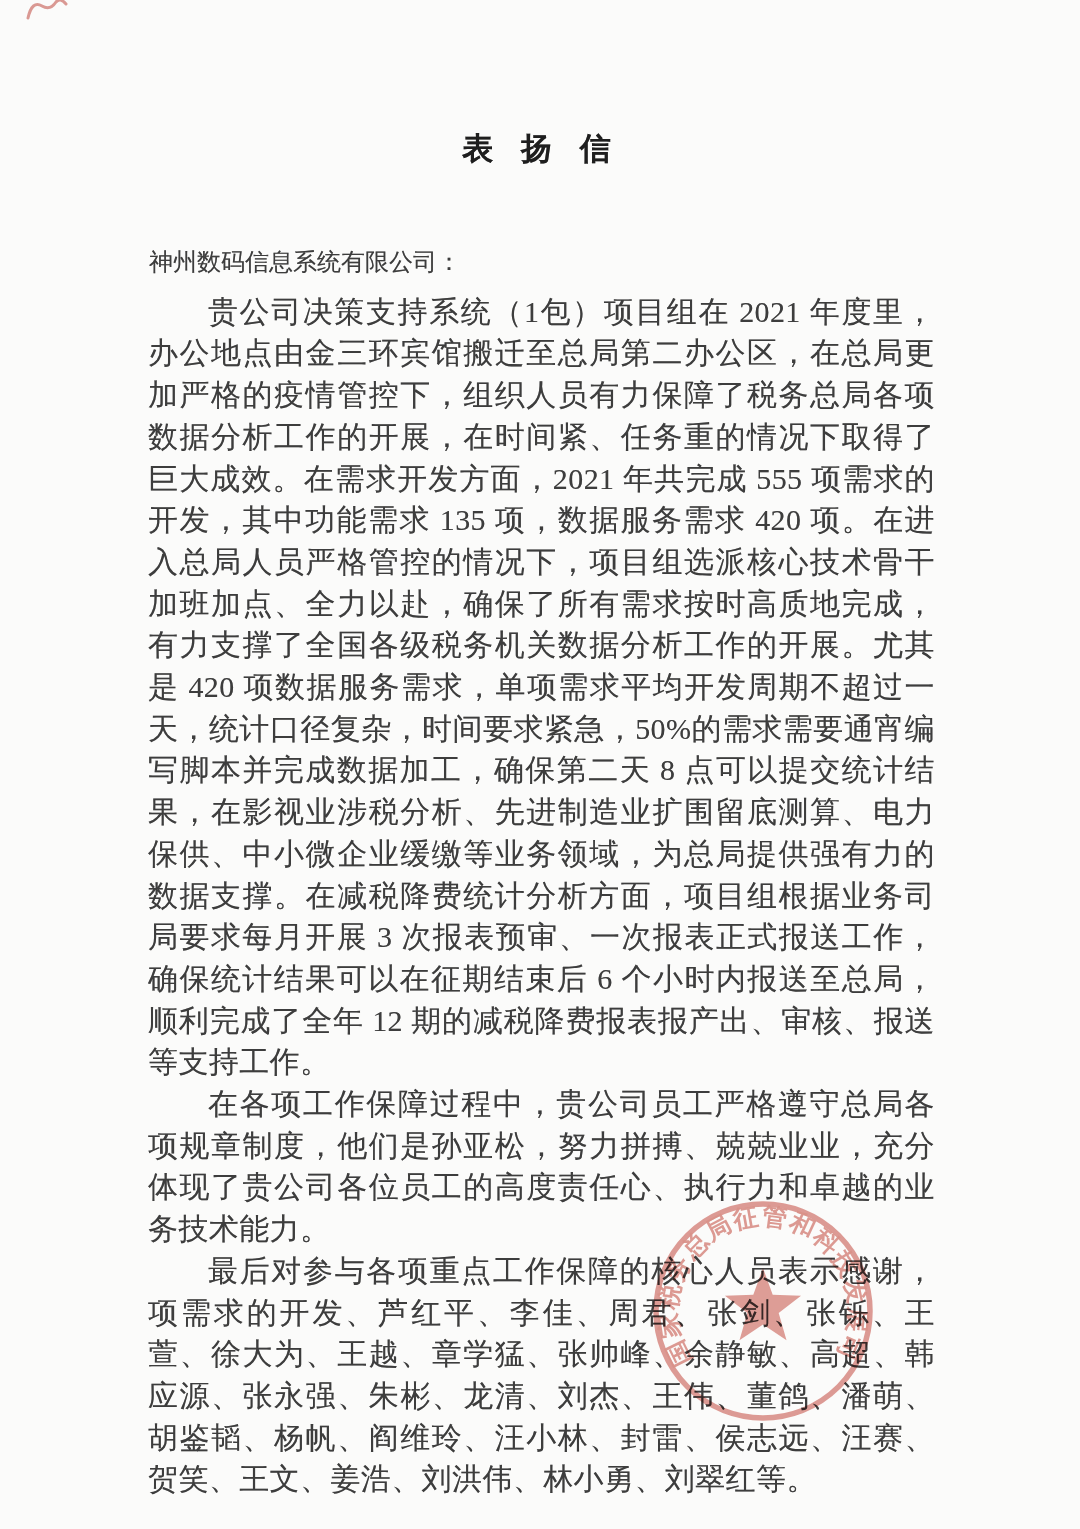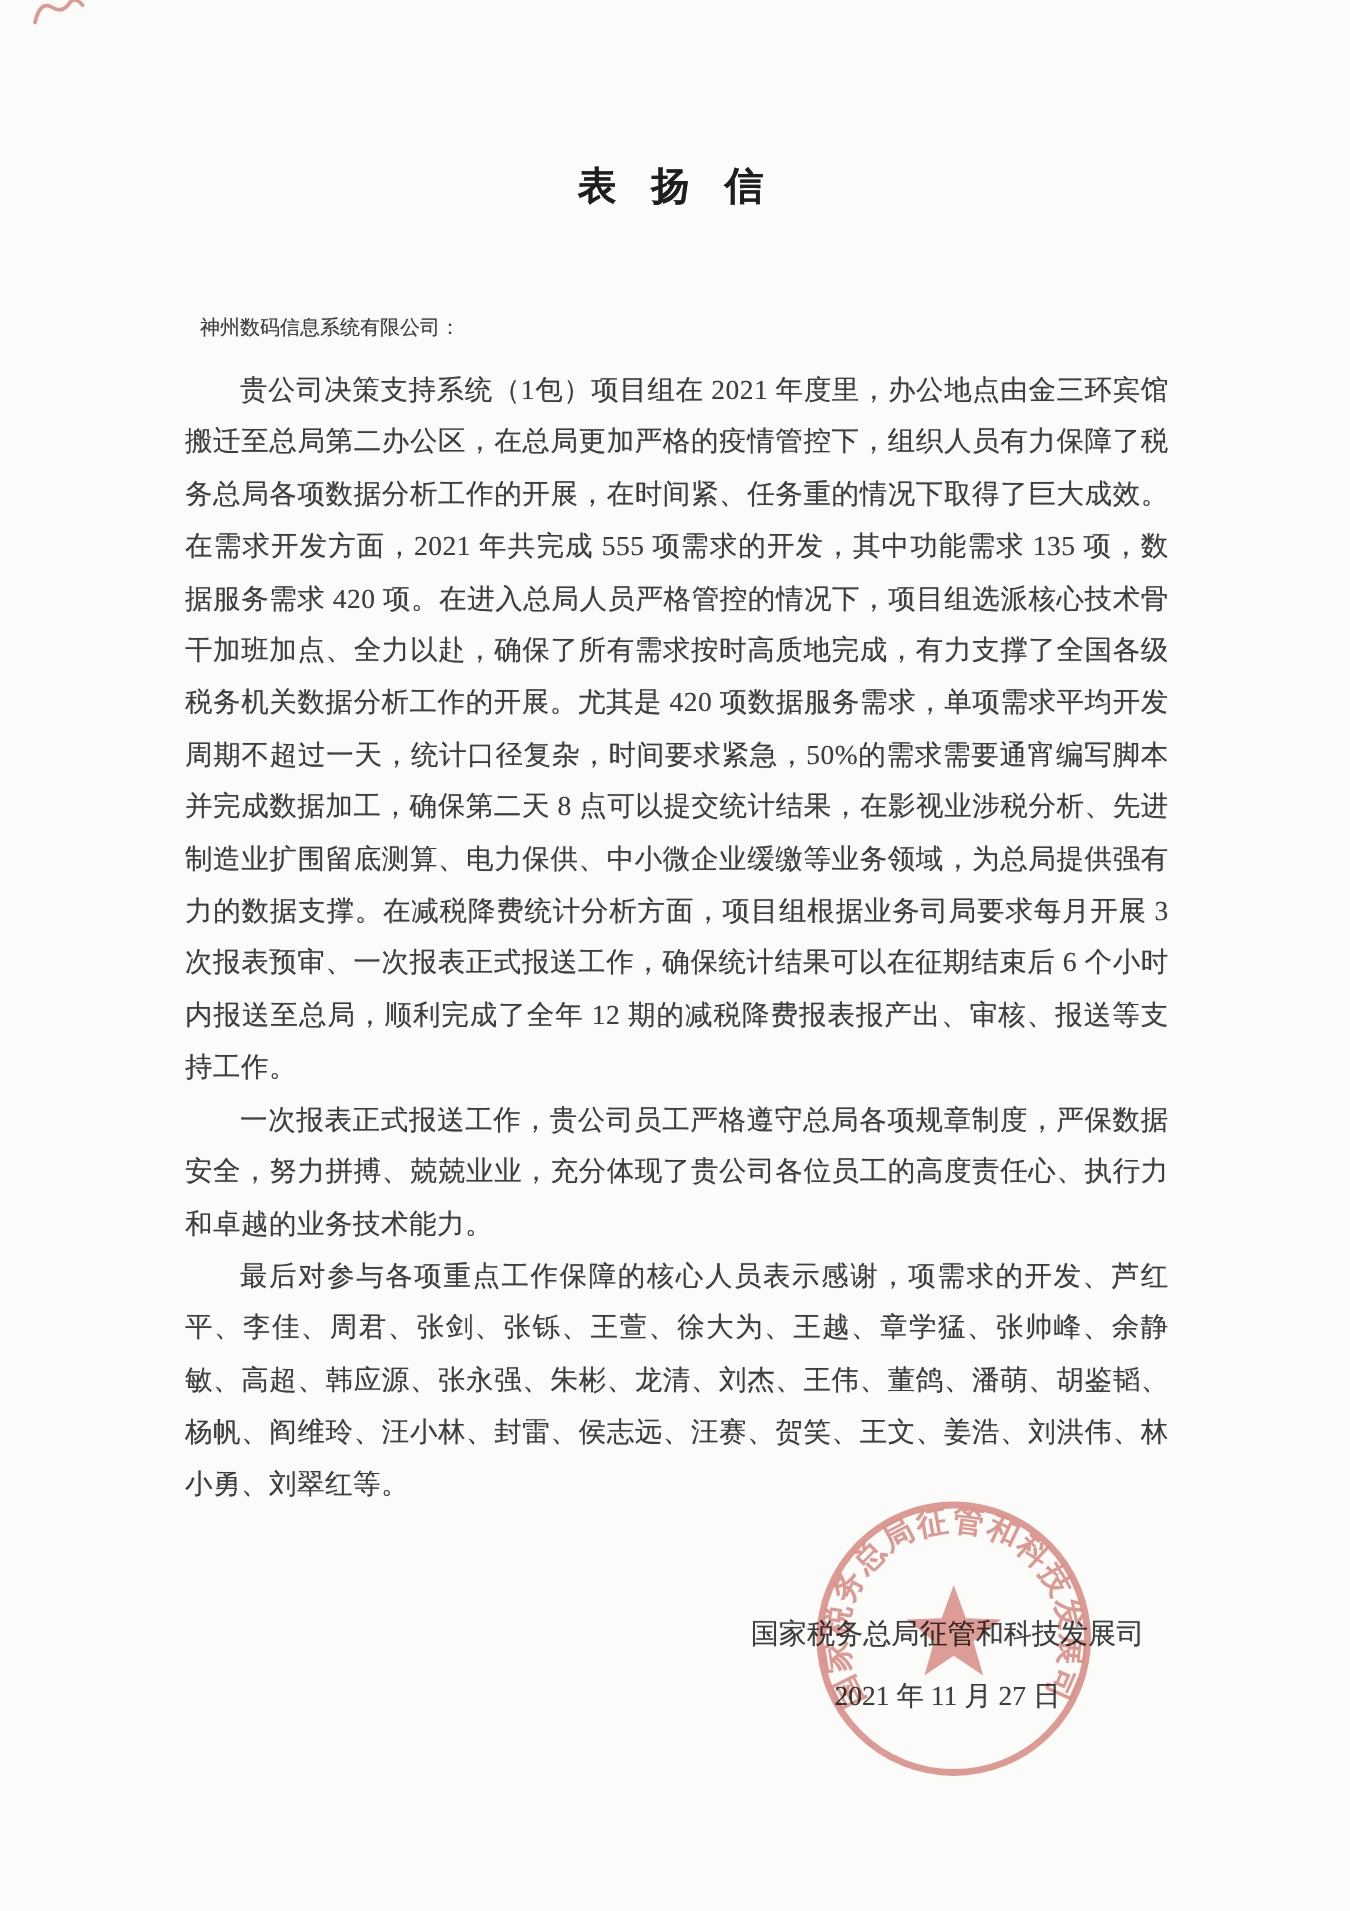--- a/index.html
+++ b/index.html
@@ -23,28 +23,28 @@
   .title {
     margin: 0;
     text-align: center;
     font-size: 31px;
     font-weight: bold;
     color: #1e1e1e;
     letter-spacing: 10px;
     text-shadow: 0 0 0.5px rgba(0,0,0,.55);
   }
   .salutation {
-    margin: 72px 0 0 12px;
-    font-size: 16px;
+    margin: 72px 0 0 1px;
+    font-size: 24px;
     line-height: 41.7px;
     text-shadow: 0 0 0.6px rgba(40,40,40,.4);
   }
   .body-para {
     margin: 0;
-    font-size: 22px;
+    font-size: 30px;
     line-height: 41.7px;
     text-indent: 2em;
     text-align: justify;
     letter-spacing: 0.4px;
     text-shadow: 0 0 0.6px rgba(40,40,40,.4);
   }
   .body-para.first { margin-top: 7px; }
   .signature-block {
     width: 322px;
     margin: 74px 16px 0 auto;
@@ -86,21 +86,21 @@
 
   <svg class="scan-mark" width="48" height="30" viewBox="0 0 48 30">
     <path d="M6,22 Q10,4 20,10 Q28,15 34,6 Q38,1 44,8" fill="none" stroke="#c4574f" stroke-width="3" stroke-linecap="round" opacity="0.8"></path>
   </svg>
 
   <h1 class="title">表 扬 信</h1>
 
   <p class="salutation">神州数码信息系统有限公司：</p>
 
   <p class="body-para first">贵公司决策支持系统（1包）项目组在 2021 年度里，办公地点由金三环宾馆搬迁至总局第二办公区，在总局更加严格的疫情管控下，组织人员有力保障了税务总局各项数据分析工作的开展，在时间紧、任务重的情况下取得了巨大成效。在需求开发方面，2021 年共完成 555 项需求的开发，其中功能需求 135 项，数据服务需求 420 项。在进入总局人员严格管控的情况下，项目组选派核心技术骨干加班加点、全力以赴，确保了所有需求按时高质地完成，有力支撑了全国各级税务机关数据分析工作的开展。尤其是 420 项数据服务需求，单项需求平均开发周期不超过一天，统计口径复杂，时间要求紧急，50%的需求需要通宵编写脚本并完成数据加工，确保第二天 8 点可以提交统计结果，在影视业涉税分析、先进制造业扩围留底测算、电力保供、中小微企业缓缴等业务领域，为总局提供强有力的数据支撑。在减税降费统计分析方面，项目组根据业务司局要求每月开展 3 次报表预审、一次报表正式报送工作，确保统计结果可以在征期结束后 6 个小时内报送至总局，顺利完成了全年 12 期的减税降费报表报产出、审核、报送等支持工作。</p>
-  <p class="body-para">一次报表正式报送工作，贵公司员工严格遵守总局各项规章制度，严保数据安全，努力拼搏、兢兢业业，充分体现了贵公司各位员工的高度责任心、执行力和卓越的业务技术能力。</p>
+  <p class="body-para">在各项工作保障过程中，贵公司员工严格遵守总局各项规章制度，他们是孙亚松，努力拼搏、兢兢业业，充分体现了贵公司各位员工的高度责任心、执行力和卓越的业务技术能力。</p>
   <p class="body-para">最后对参与各项重点工作保障的核心人员表示感谢，项需求的开发、芦红平、李佳、周君、张剑、张铄、王萱、徐大为、王越、章学猛、张帅峰、余静敏、高超、韩应源、张永强、朱彬、龙清、刘杰、王伟、董鸽、潘萌、胡鉴韬、杨帆、阎维玲、汪小林、封雷、侯志远、汪赛、贺笑、王文、姜浩、刘洪伟、林小勇、刘翠红等。</p>
 
   <div class="signature-block">
     <p class="signature-org">国家税务总局征管和科技发展司</p>
     <p class="signature-date">2021 年 11 月 27 日</p>
   </div>
 
   <svg class="seal" viewBox="0 0 230 230">
 
     <circle cx="115" cy="115" r="107" fill="none" stroke="#d8837b" stroke-width="5.5" opacity="0.9"></circle>

